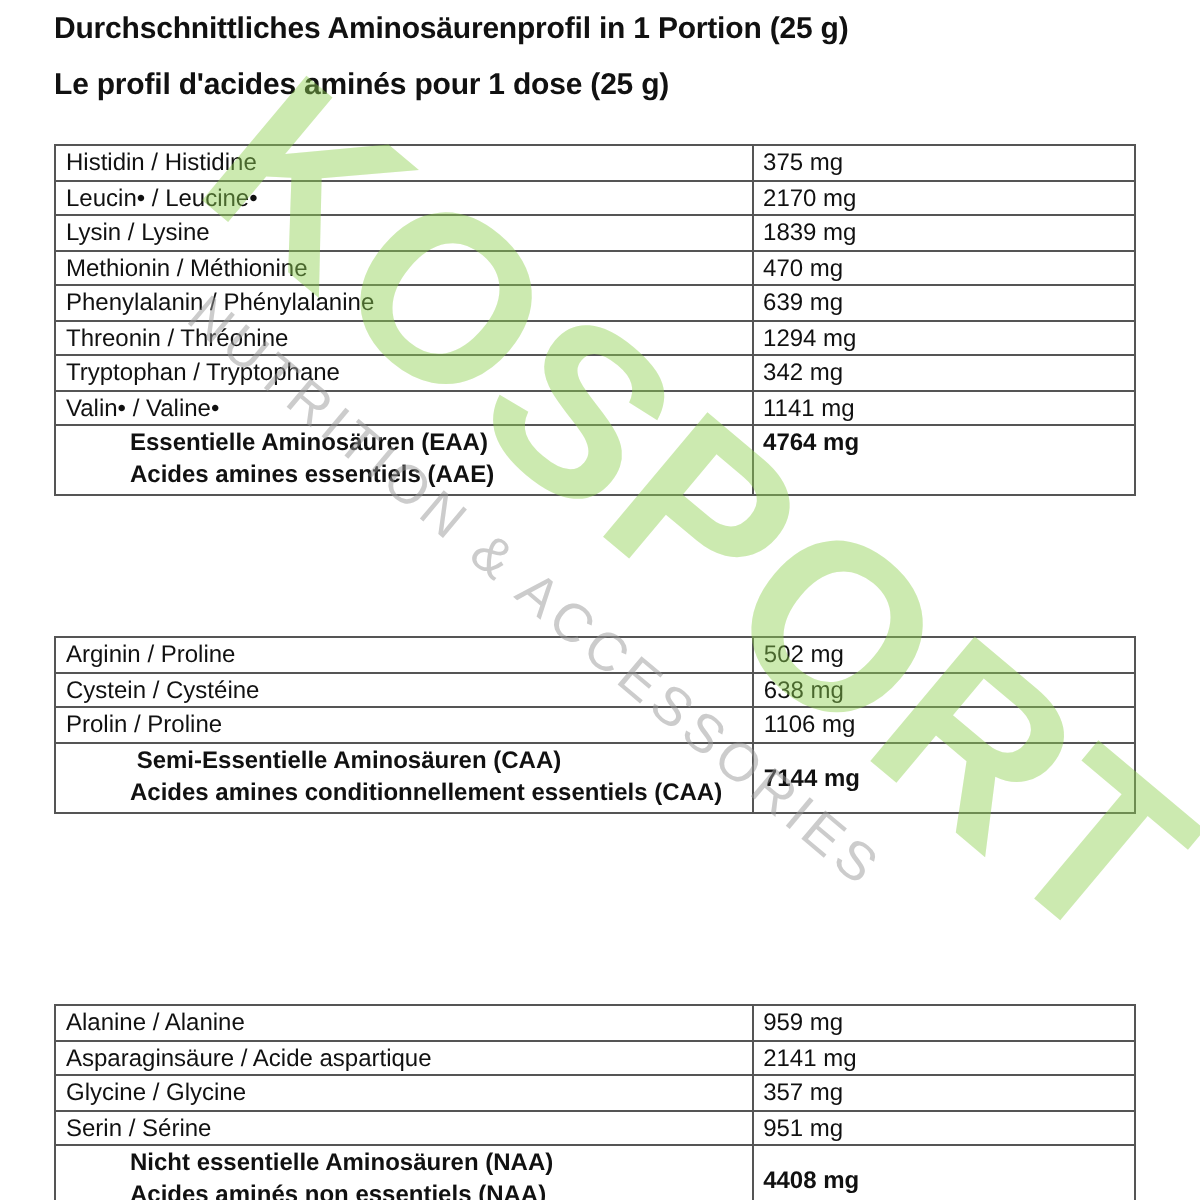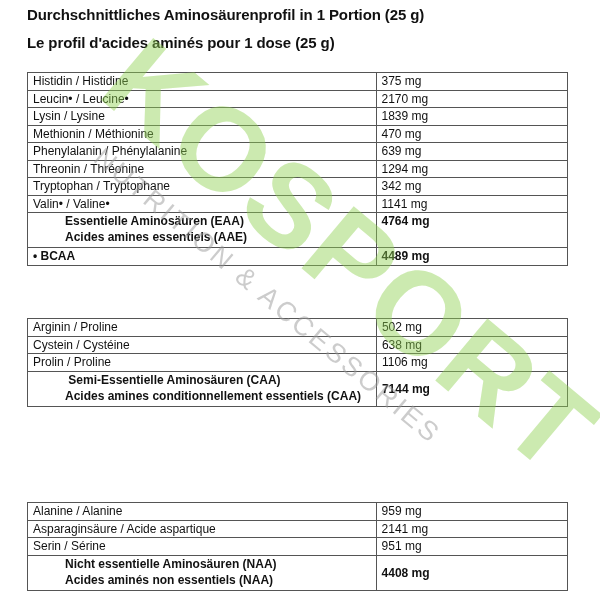--- a/index.html
+++ b/index.html
@@ -61,24 +61,20 @@
         <td class="name">Valin• / Valine•</td>
         <td class="val">1141 mg</td>
       </tr>
   <tr class="bold two">
     <td class="name">
       <span class="line">Essentielle Aminosäuren (EAA)</span>
       <span class="line">Acides amines essentiels (AAE)</span>
     </td>
     <td class="val">4764 mg</td>
   </tr>
-  <tr class="bold">
-        <td class="name">• BCAA</td>
-        <td class="val">4489 mg</td>
-      </tr>
 </tbody>
   </table>
 
 <table id="tbl2">
   <tbody>
       <tr>
         <td class="name">Arginin /  Proline</td>
         <td class="val">502 mg</td>
       </tr>
   <tr>
@@ -103,20 +99,24 @@
   <tbody>
       <tr>
         <td class="name">Alanine /  Alanine</td>
         <td class="val">959 mg</td>
       </tr>
   <tr>
         <td class="name">Asparaginsäure /  Acide aspartique</td>
         <td class="val">2141 mg</td>
       </tr>
   <tr>
+        <td class="name">Glycine /  Glycine</td>
+        <td class="val">357 mg</td>
+      </tr>
+  <tr>
         <td class="name">Serin /  Sérine</td>
         <td class="val">951 mg</td>
       </tr>
   <tr class="bold two">
     <td class="name">
       <span class="line">Nicht essentielle Aminosäuren (NAA)</span>
       <span class="line">Acides aminés non essentiels (NAA)</span>
     </td>
     <td class="val mid">4408 mg</td>
   </tr>

